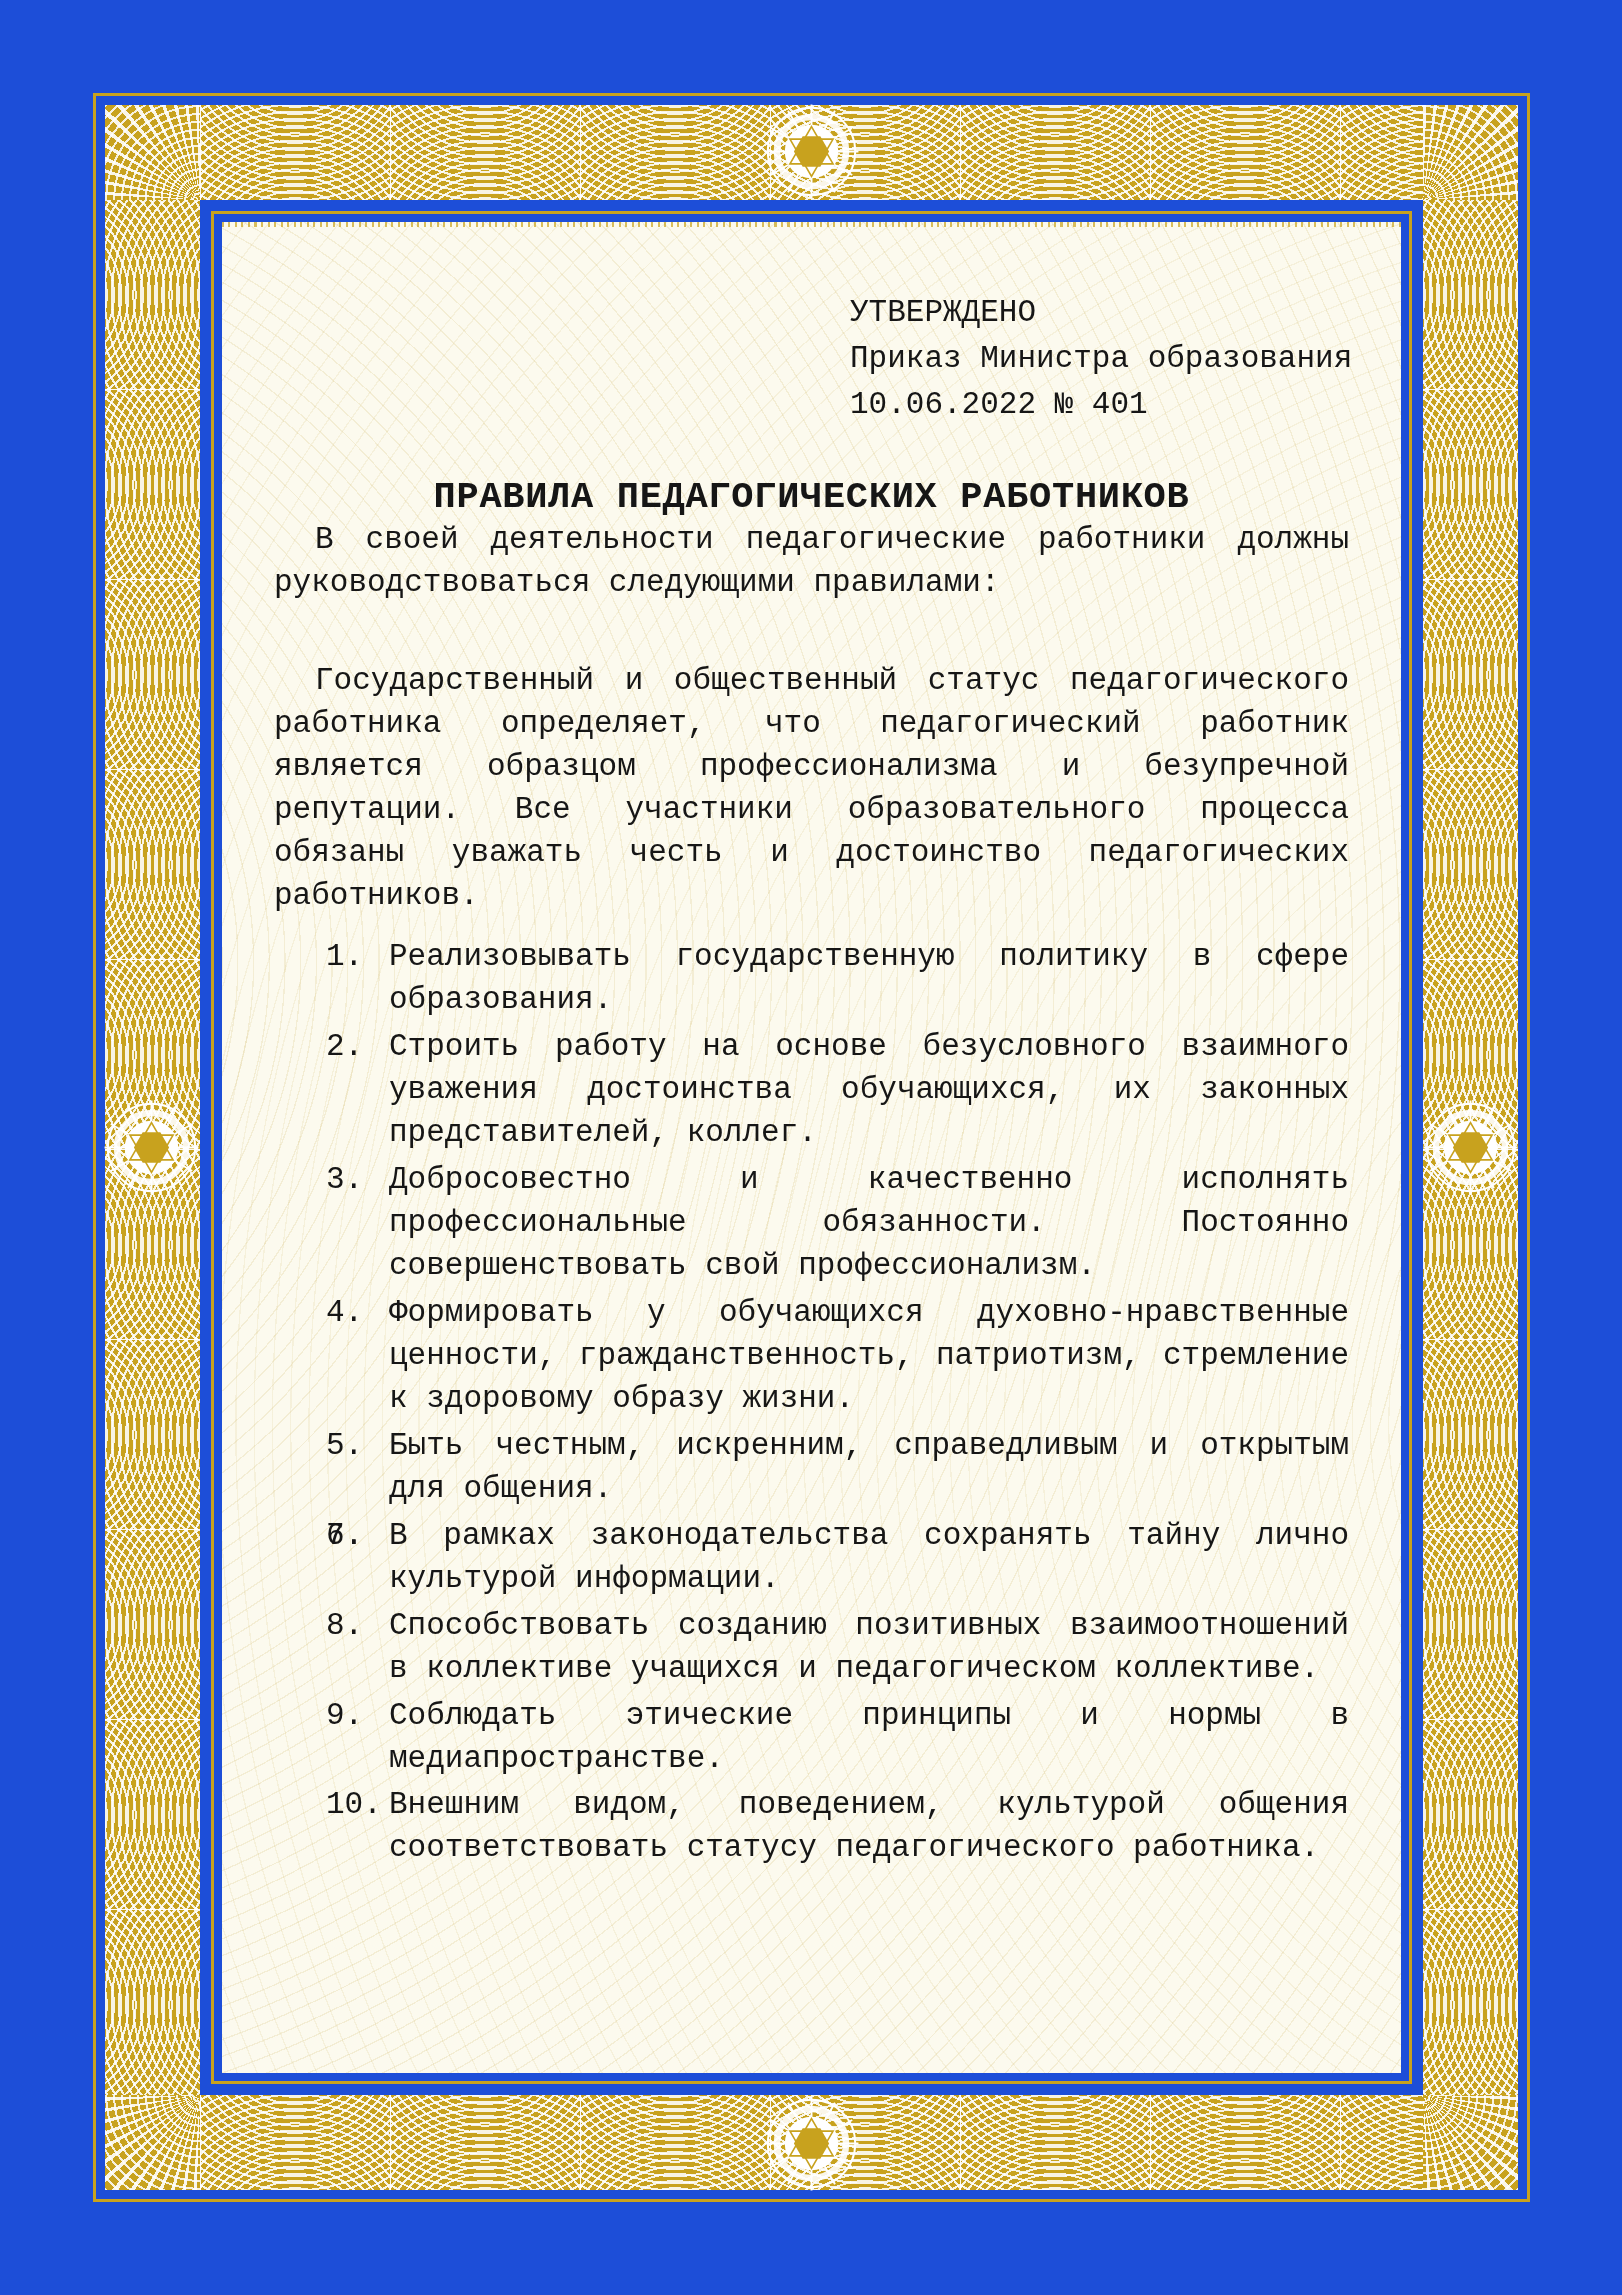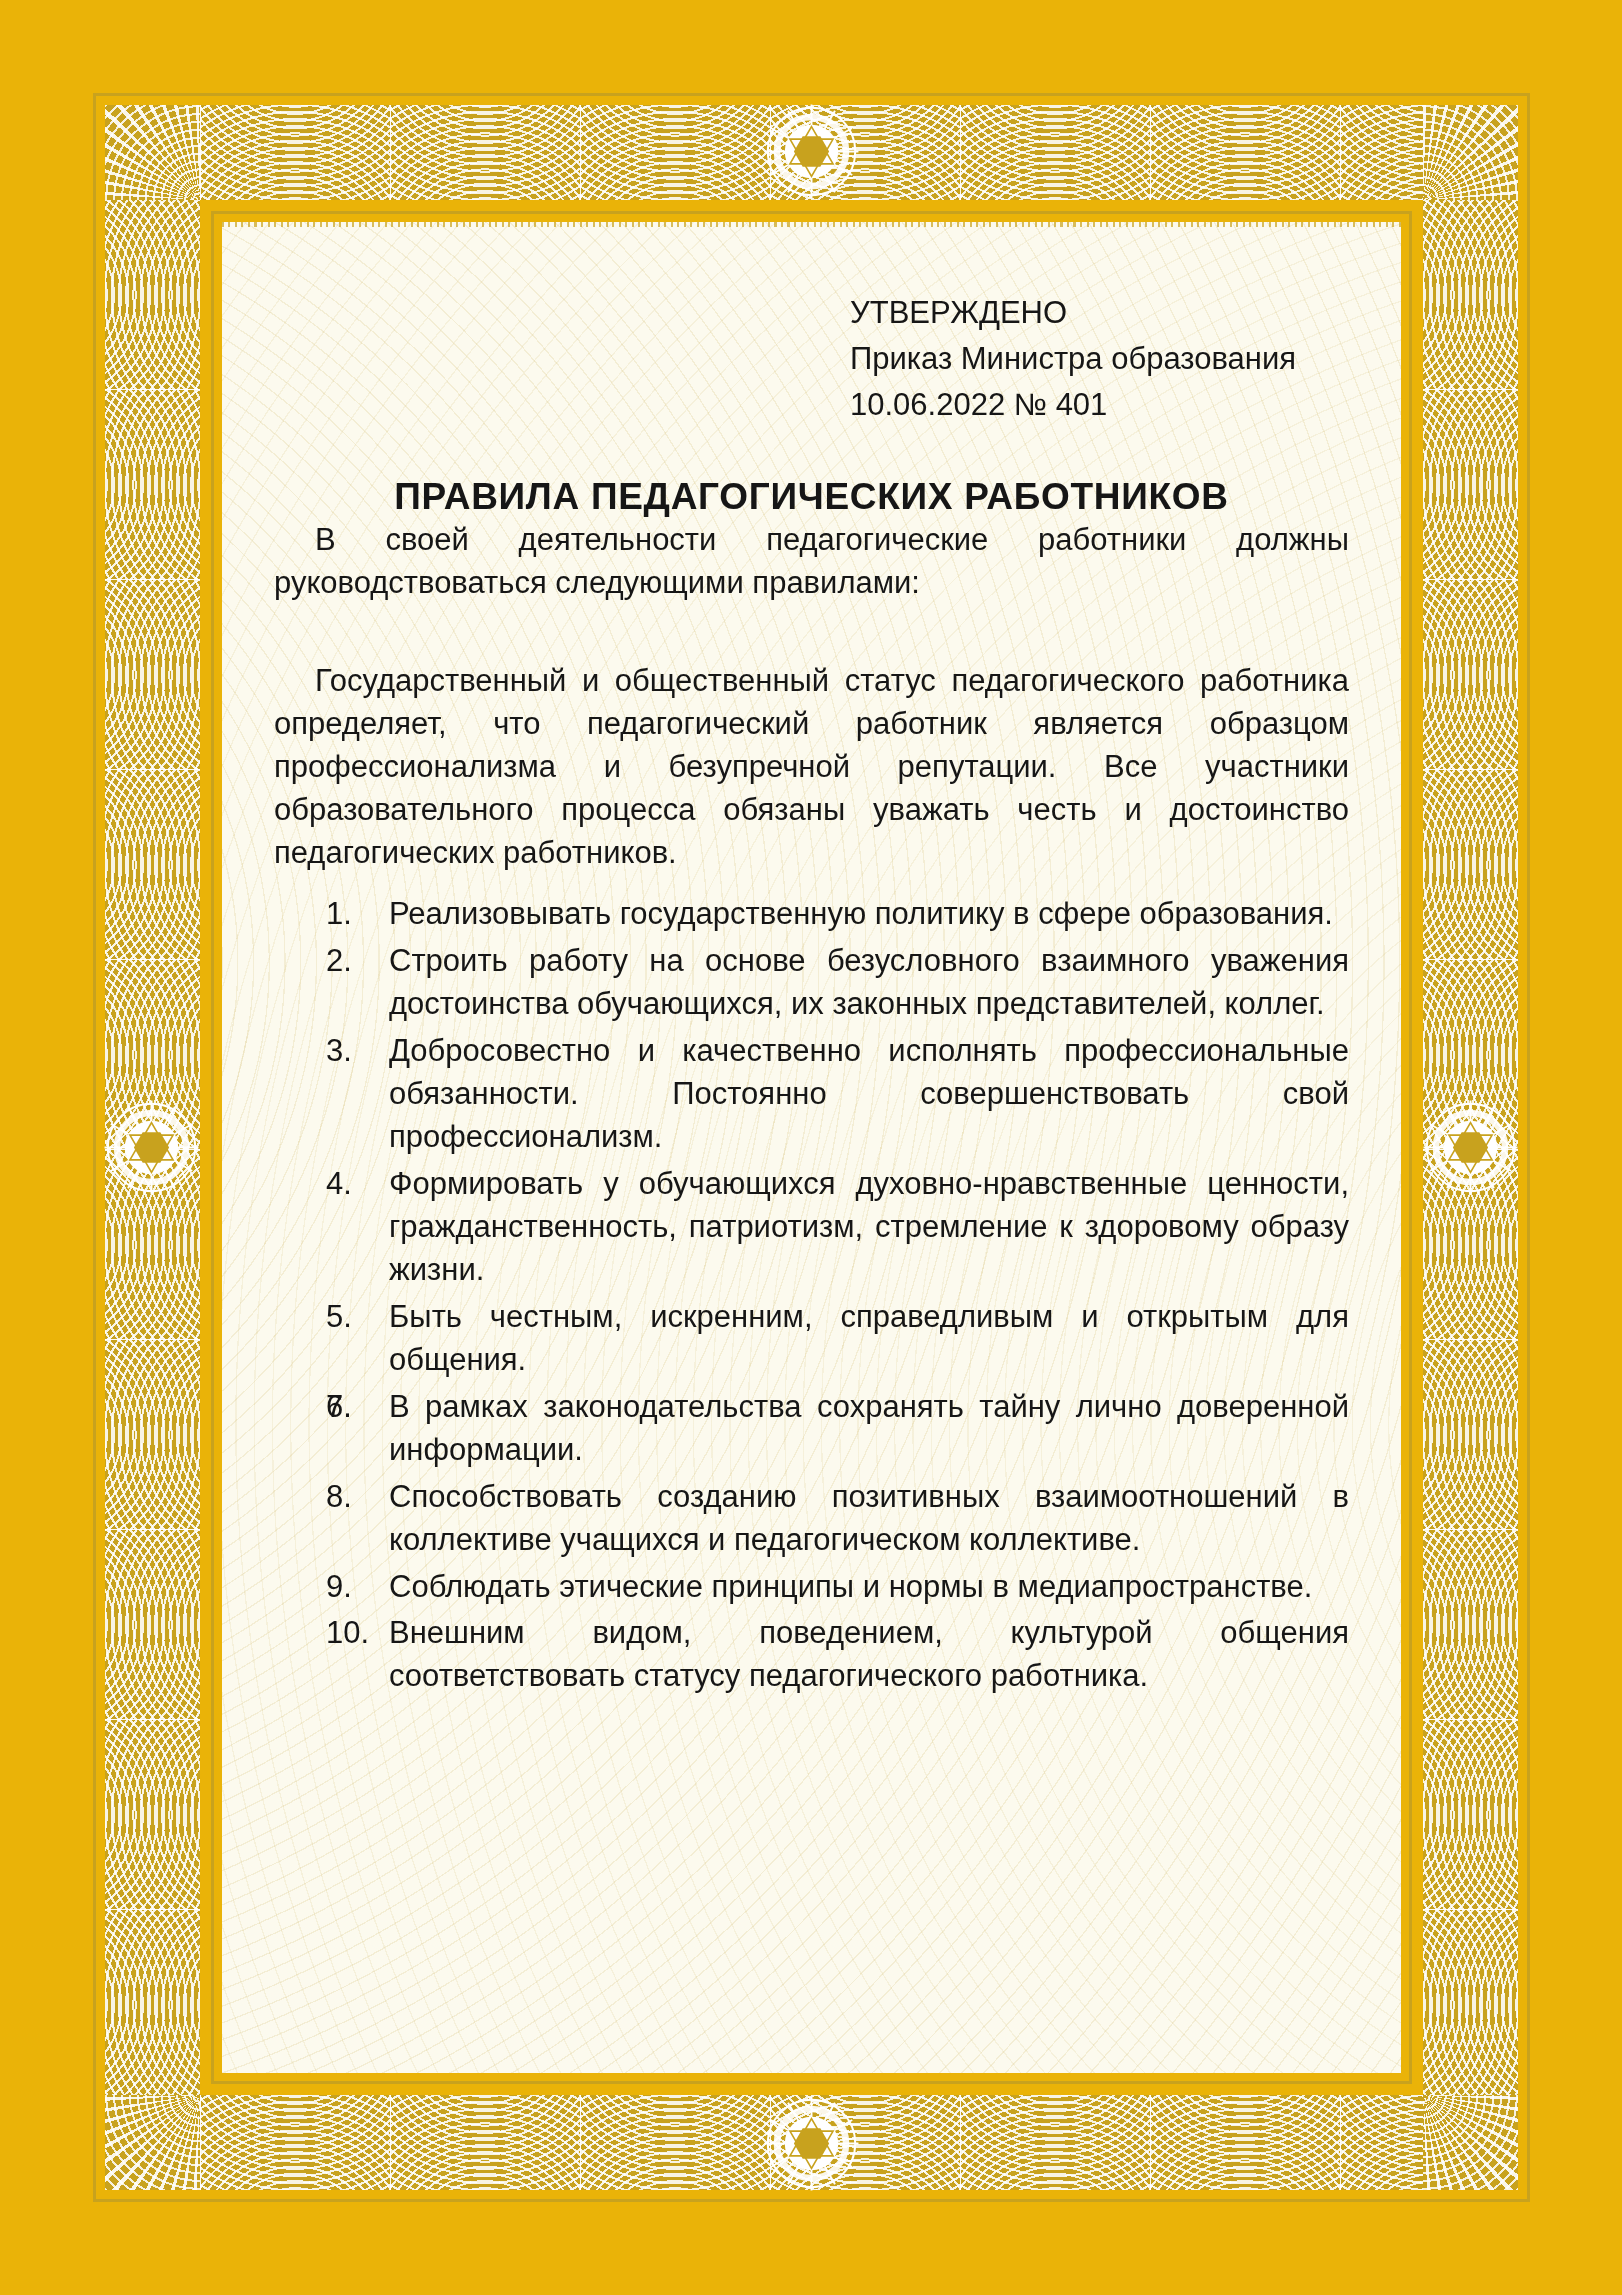--- a/index.html
+++ b/index.html
@@ -1,18 +1,18 @@
 <!DOCTYPE html>
 <html lang="ru" style="font-size:10.5px"><head>
 <meta charset="utf-8">
 <style>
   html,body { margin:0; padding:0; background:#ffffff; }
   .page {
-    position:relative; width:1623px; height:2295px; background:#eab308;
-    font-family:Liberation Sans, sans-serif; color:#161616; overflow:hidden;
+    position:relative; width:1623px; height:2295px; background:#1d4ed8;
+    font-family:Liberation Mono, monospace; color:#161616; overflow:hidden;
   }
 
   
   .outer-line { position:absolute; inset:93px; border:3.3px solid #C8A21E; }
 
   .corner {
     position:absolute; width:95px; height:95px; background-color:#C8A21E;
   }
   .corner-tl { left:105px; top:105px;
     background-image:
@@ -166,21 +166,21 @@
       </li>
       <li>
         <span class="num">5.</span>
         <span>Быть честным, искренним, справедливым и открытым для общения.</span>
       </li>
       <li>
         <span class="num">6.</span>
       </li>
       <li>
         <span class="num">7.</span>
-        <span>В рамках законодательства сохранять тайну лично доверенной информации.</span>
+        <span>В рамках законодательства сохранять тайну лично культурой информации.</span>
       </li>
       <li>
         <span class="num">8.</span>
         <span>Способствовать созданию позитивных взаимоотношений в коллективе учащихся и педагогическом коллективе.</span>
       </li>
       <li>
         <span class="num">9.</span>
         <span>Соблюдать этические принципы и нормы в медиапространстве.</span>
       </li>
       <li>

